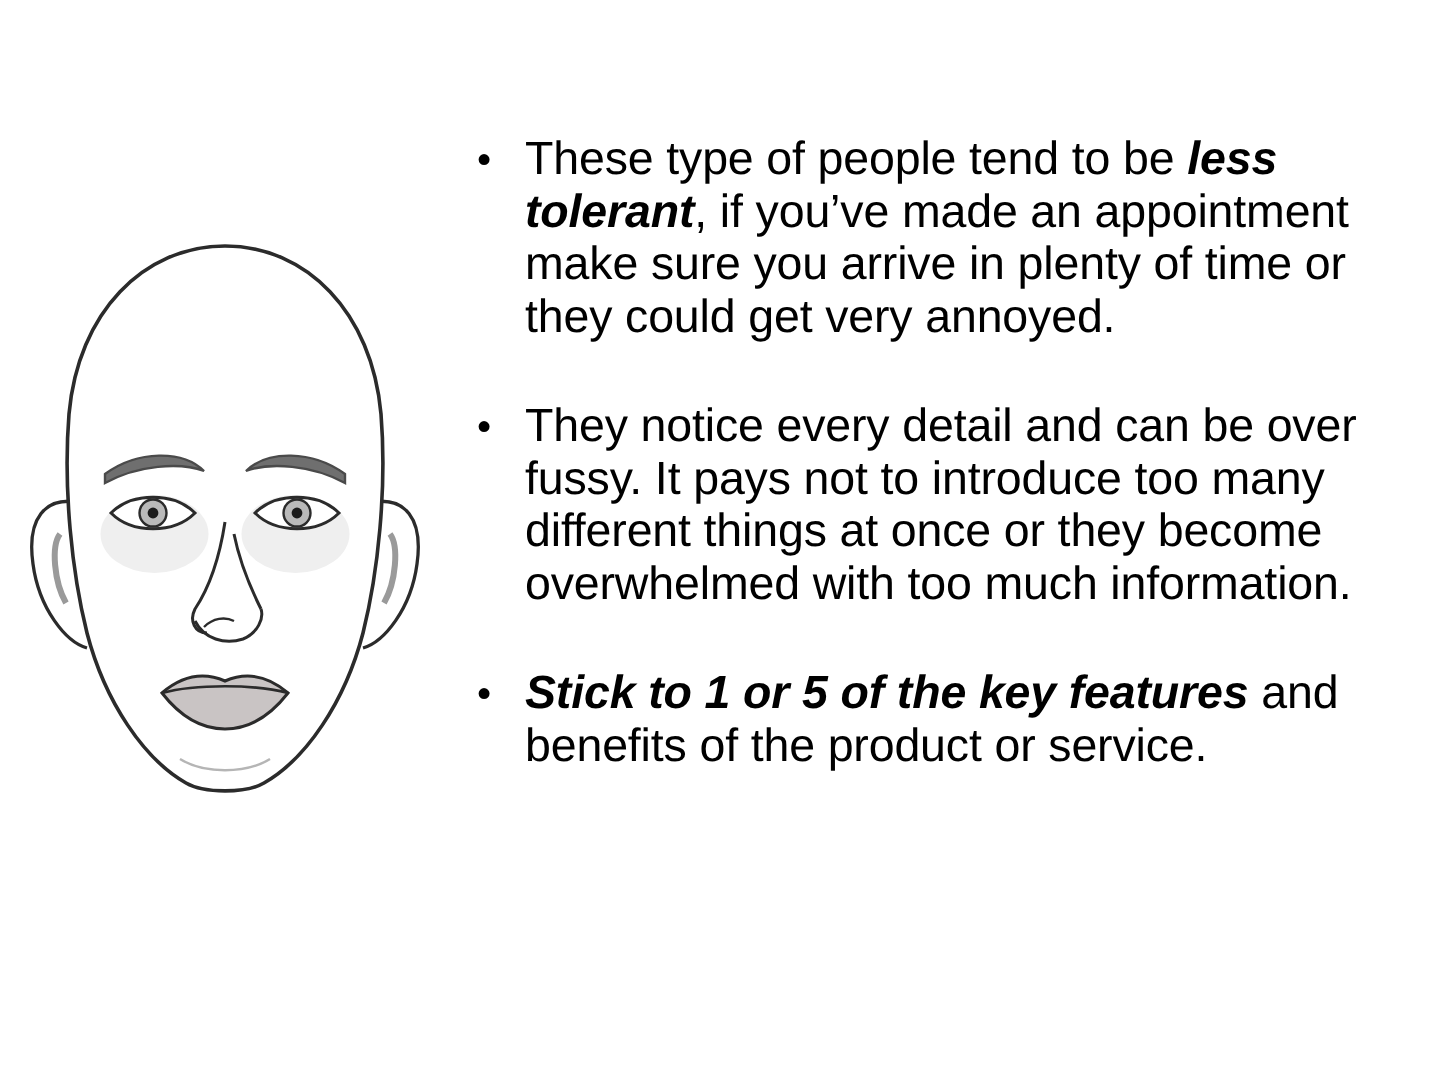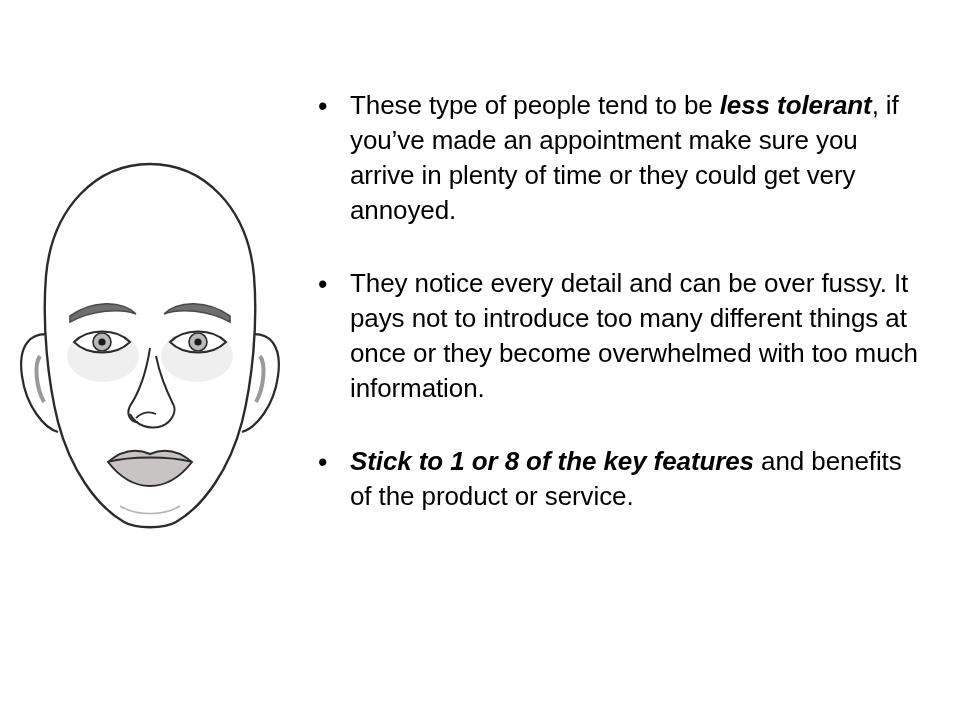--- a/index.html
+++ b/index.html
@@ -46,21 +46,21 @@
   .bullet-dot {
     flex: 0 0 auto;
     width: 32px;
     font-size: 27px;
     line-height: 36px;
     color: #000000;
     text-align: left;
   }
   .bullet-text {
     flex: 1 1 auto;
-    font-size: 26px;
+    font-size: 31px;
     line-height: 35px;
     color: #000000;
     letter-spacing: -0.1px;
   }
   .bullet-text b {
     font-weight: bold;
     font-style: italic;
   }
 </style>
 </head>
@@ -121,17 +121,17 @@
       <span class="bullet-text">These type of people tend to be <b>less tolerant</b>, if you’ve made an appointment make sure you arrive in plenty of time or they could get very annoyed.</span>
     </div>
 
     <div class="bullet-row">
       <span class="bullet-dot">•</span>
       <span class="bullet-text">They notice every detail and can be over fussy. It pays not to introduce too many different things at once or they become overwhelmed with too much information.</span>
     </div>
 
     <div class="bullet-row">
       <span class="bullet-dot">•</span>
-      <span class="bullet-text"><b>Stick to 1 or 8 of the key features</b> and benefits of the product or service.</span>
+      <span class="bullet-text"><b>Stick to 1 or 5 of the key features</b> and benefits of the product or service.</span>
     </div>
 
   </div>
 </div>
 
 </body></html>

